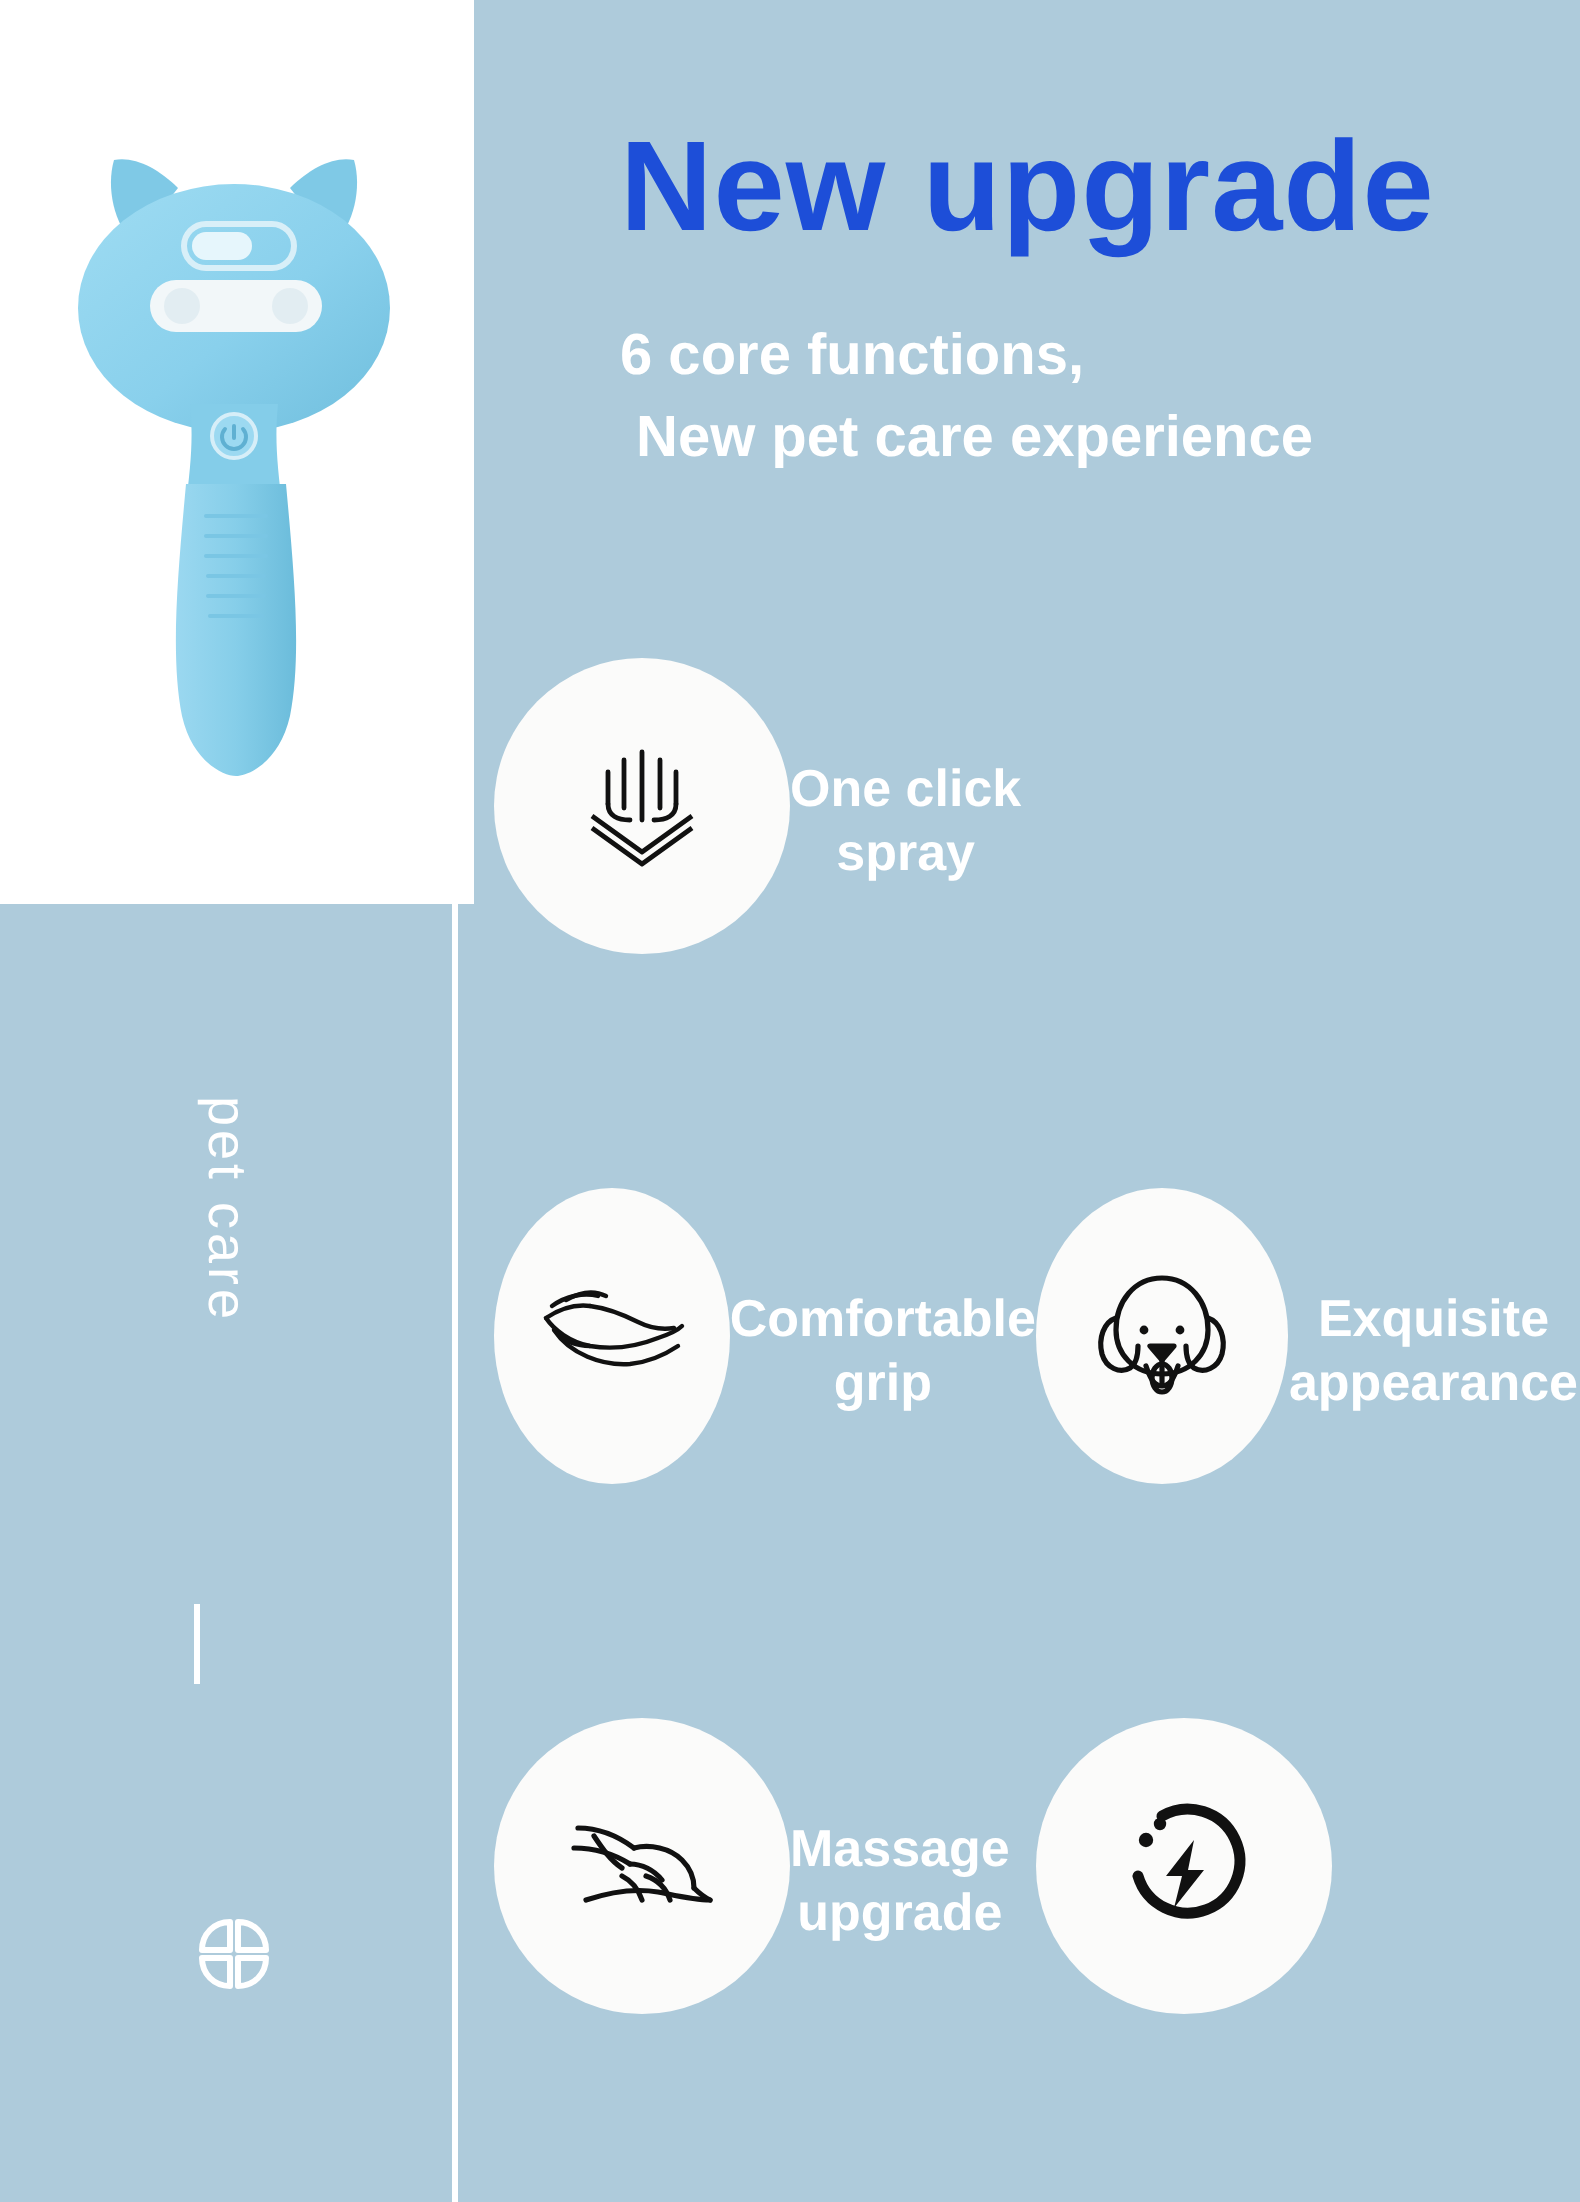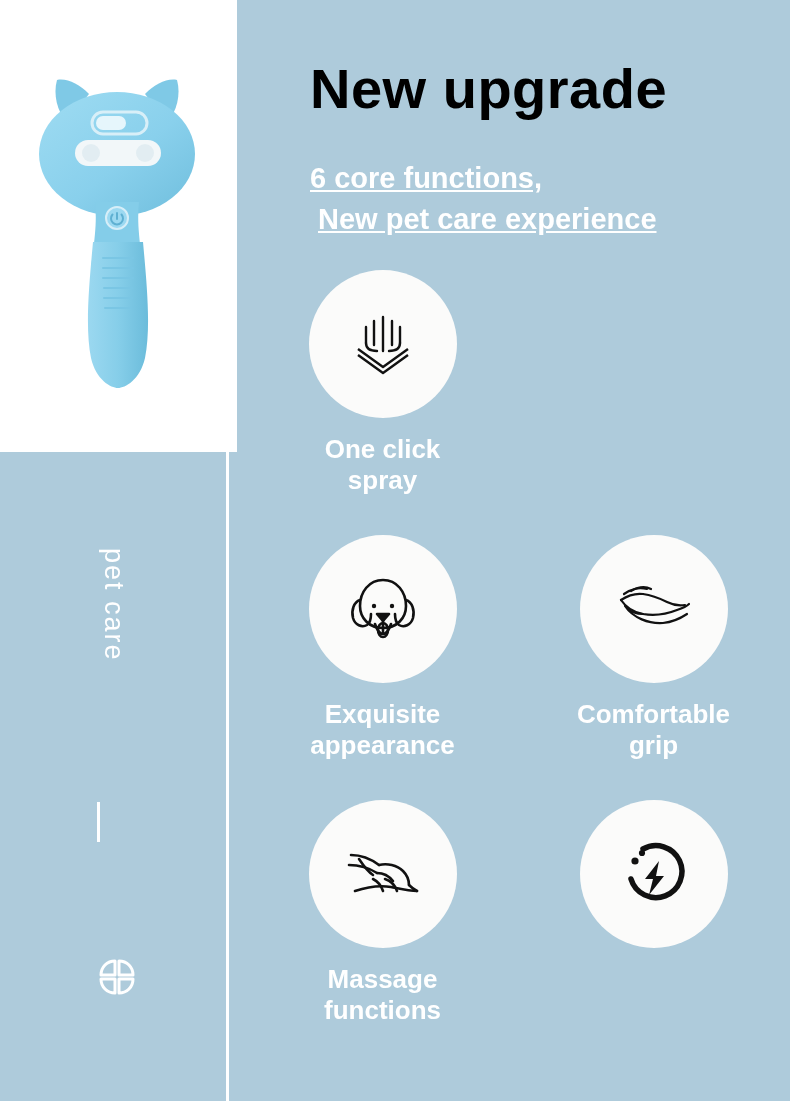--- a/index.html
+++ b/index.html
@@ -87,37 +87,36 @@
     width: 3px;
     height: 649px;
     background: #ffffff;
   }
 
   
   .headline {
     position: absolute;
     left: 310px;
     top: 60px;
-    color: #000000;
-    font-size: 56px;
+    color: #1d4ed8;
+    font-size: 64px;
     font-weight: 600;
     letter-spacing: 0.5px;
     line-height: 1.05;
     white-space: nowrap;
   }
   .subhead {
     position: absolute;
     left: 310px;
     top: 158px;
     color: #ffffff;
     font-size: 29px;
     font-weight: 600;
     line-height: 1.42;
     white-space: nowrap;
-    text-decoration: underline;
   }
   .subhead .line2 {
     display: block;
     padding-left: 8px;
     text-align: right;
   }
 
   
   .features {
     position: absolute;
@@ -125,21 +124,21 @@
     top: 270px;
     width: 543px;
   }
   .feature-row {
     display: flex;
     height: 265px;
   }
   .feature {
     width: 271px;
     display: flex;
-    flex-direction: column;
+    flex-direction: row;
     align-items: center;
   }
   .bubble {
     width: 148px;
     height: 148px;
     border-radius: 50%;
     background: #fbfbfa;
     display: flex;
     align-items: center;
     justify-content: center;
@@ -250,77 +249,77 @@
         </div>
         <div class="feature-label">One click
 spray</div>
       </div>
 
     </div>
 
     <div class="feature-row">
       <div class="feature">
         <div class="bubble">
+          <svg width="86" height="78" viewBox="0 0 86 78">
+            <g fill="none" stroke="#111111" stroke-width="2.2" stroke-linecap="round" stroke-linejoin="round">
+              <path d="M10 30 C16 26 24 23 32 24"></path>
+              <path d="M13 24 C20 19 29 17 36 19"></path>
+              <path d="M20 21 C27 17 34 16 40 19"></path>
+              <path d="M10 30 C14 36 22 42 32 44 C44 46 56 44 66 40 C72 38 76 36 78 34"></path>
+              <path d="M32 24 C40 25 48 28 56 32 C62 35 68 36 74 35"></path>
+              <path d="M32 44 C26 44 20 42 16 38"></path>
+              <path d="M14 36 C22 48 38 54 52 53 C62 52 70 48 76 44"></path>
+            </g>
+          </svg>
+        </div>
+        <div class="feature-label">Comfortable
+grip</div>
+      </div>
+
+      <div class="feature">
+        <div class="bubble">
           <svg width="80" height="78" viewBox="0 0 80 78">
             <g fill="none" stroke="#111111" stroke-width="2.6" stroke-linecap="round" stroke-linejoin="round">
               <path d="M40 10 C26 10 17 22 17 36 C17 48 26 58 40 58 C54 58 63 48 63 36 C63 22 54 10 40 10 Z"></path>
               <path d="M17 30 C11 32 8 40 10 48 C12 55 19 58 24 55 C27 53 28 48 28 44"></path>
               <path d="M63 30 C69 32 72 40 70 48 C68 55 61 58 56 55 C53 53 52 48 52 44"></path>
               <circle cx="31" cy="36" r="2.2" fill="#111111" stroke="none"></circle>
               <circle cx="49" cy="36" r="2.2" fill="#111111" stroke="none"></circle>
               <path d="M34 44 L46 44 L40 51 Z" fill="#111111" stroke="#111111"></path>
               <path d="M40 51 L40 55"></path>
               <path d="M32 54 C34 60 36 64 40 64 C44 64 46 60 48 54"></path>
               <ellipse cx="40" cy="60" rx="5" ry="7"></ellipse>
               <path d="M40 56 L40 63"></path>
             </g>
           </svg>
         </div>
         <div class="feature-label">Exquisite
 appearance</div>
       </div>
-
-      <div class="feature">
-        <div class="bubble">
-          <svg width="86" height="78" viewBox="0 0 86 78">
-            <g fill="none" stroke="#111111" stroke-width="2.2" stroke-linecap="round" stroke-linejoin="round">
-              <path d="M10 30 C16 26 24 23 32 24"></path>
-              <path d="M13 24 C20 19 29 17 36 19"></path>
-              <path d="M20 21 C27 17 34 16 40 19"></path>
-              <path d="M10 30 C14 36 22 42 32 44 C44 46 56 44 66 40 C72 38 76 36 78 34"></path>
-              <path d="M32 24 C40 25 48 28 56 32 C62 35 68 36 74 35"></path>
-              <path d="M32 44 C26 44 20 42 16 38"></path>
-              <path d="M14 36 C22 48 38 54 52 53 C62 52 70 48 76 44"></path>
-            </g>
-          </svg>
-        </div>
-        <div class="feature-label">Comfortable
-grip</div>
-      </div>
     </div>
 
     <div class="feature-row">
       <div class="feature">
         <div class="bubble">
           <svg width="88" height="78" viewBox="0 0 88 78">
             <g fill="none" stroke="#111111" stroke-width="2.6" stroke-linecap="round" stroke-linejoin="round">
               <path d="M12 20 C22 20 32 24 40 30"></path>
               <path d="M10 30 C20 30 30 33 38 38"></path>
               <path d="M40 30 C48 28 58 30 64 36 C68 40 70 45 70 50"></path>
               <path d="M38 38 C44 38 50 41 54 46"></path>
               <path d="M16 56 C28 52 40 50 52 52 C62 54 70 56 78 56"></path>
               <path d="M34 44 C38 46 42 50 44 56"></path>
               <path d="M46 44 C52 46 56 50 58 56"></path>
               <path d="M70 50 C72 52 74 54 78 56"></path>
               <path d="M20 24 C24 30 28 36 34 40"></path>
             </g>
           </svg>
         </div>
         <div class="feature-label">Massage
-functions</div>
+upgrade</div>
       </div>
 
       <div class="feature">
         <div class="bubble">
           <svg width="78" height="78" viewBox="0 0 78 78">
             <path d="M28 14 A26 26 0 1 1 16 44" fill="none" stroke="#111111" stroke-width="5.5" stroke-linecap="round"></path>
             <circle cx="20" cy="26" r="3.6" fill="#111111"></circle>
             <circle cx="27" cy="18" r="3.1" fill="#111111"></circle>
             <path d="M44 26 L30 44 L38 44 L34 60 L49 41 L41 41 Z" fill="#111111"></path>
           </svg>

